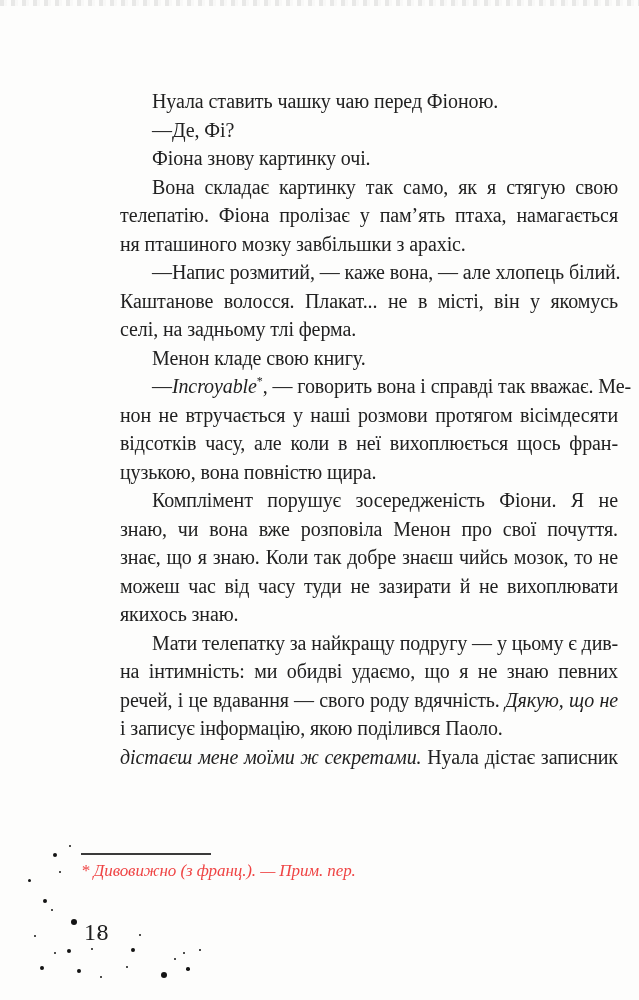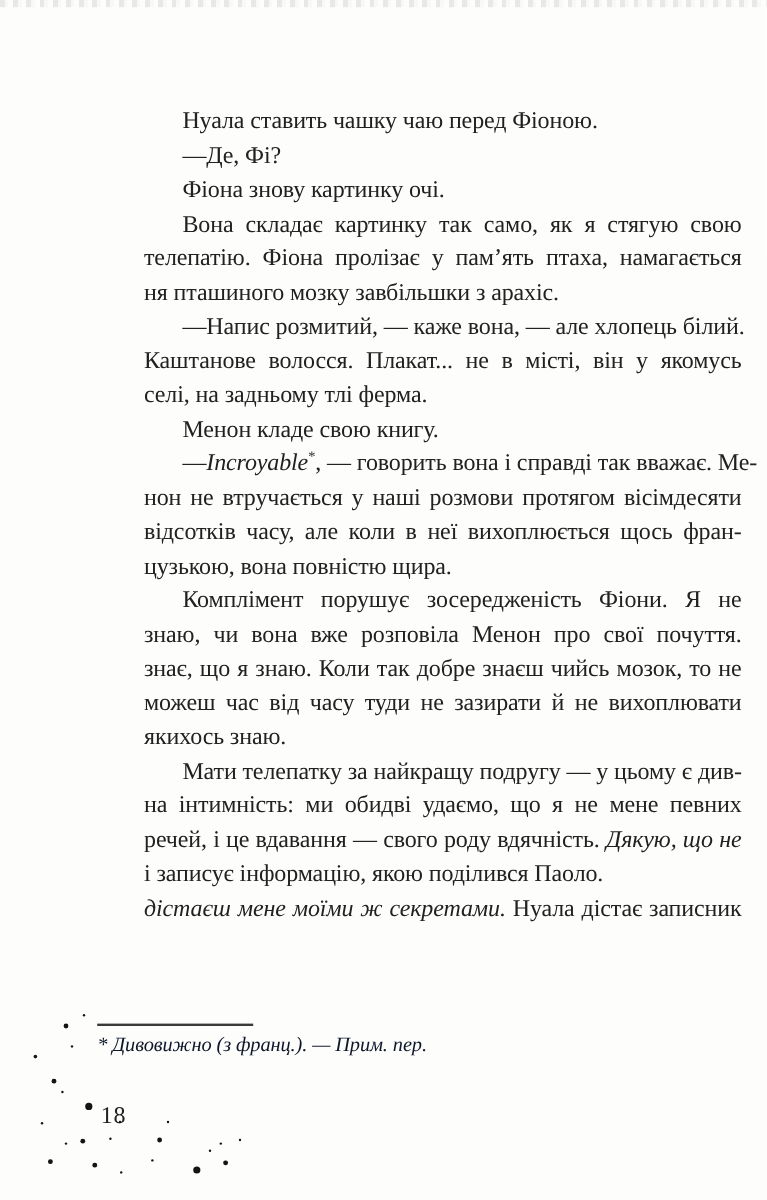--- a/index.html
+++ b/index.html
@@ -53,28 +53,28 @@
   .fn-rule {
     width: 130px;
     height: 1.5px;
     background: #3a3a3a;
     margin-bottom: 6px;
   }
   .fn-text {
     font-size: 17px;
     font-style: italic;
     letter-spacing: -0.1px;
-    color: #0f172a;
+    color: #ef4444;
     white-space: nowrap;
   }
   .page-number {
     position: absolute;
     left: 84px;
     top: 919px;
-    font-size: 20px;
+    font-size: 24px;
     letter-spacing: 0.5px;
   }
   .star {
     position: absolute;
     background: #141414;
     border-radius: 50%;
   }
 </style>
 </head>
 <body>
@@ -96,21 +96,21 @@
       <div class="line first"><span>—</span><i>Incroyable</i><sup class="ast">*</sup><span>, — говорить вона і справді так вважає. Ме-</span></div>
       <div class="line"><span>нон не втручається у наші розмови протягом вісімдесяти</span></div>
       <div class="line"><span>відсотків часу, але коли в неї вихоплюється щось фран-</span></div>
       <div class="line plast"><span>цузькою, вона повністю щира.</span></div>
       <div class="line first"><span>Комплімент порушує зосередженість Фіони. Я не</span></div>
       <div class="line"><span>знаю, чи вона вже розповіла Менон про свої почуття.</span></div>
       <div class="line"><span>знає, що я знаю. Коли так добре знаєш чийсь мозок, то не</span></div>
       <div class="line"><span>можеш час від часу туди не зазирати й не вихоплювати</span></div>
       <div class="line plast"><span>якихось знаю.</span></div>
       <div class="line first"><span>Мати телепатку за найкращу подругу — у цьому є див-</span></div>
-      <div class="line"><span>на інтимність: ми обидві удаємо, що я не мене певних</span></div>
+      <div class="line"><span>на інтимність: ми обидві удаємо, що я не знаю певних</span></div>
       <div class="line"><span>речей, і це вдавання — свого роду вдячність. </span><i>Дякую, що не</i></div>
       <div class="line plast"><span>і записує інформацію, якою поділився Паоло.</span></div>
       <div class="line"><i>дістаєш мене моїми ж секретами.</i><span> Нуала дістає записник</span></div>
     </div>
 
   <div class="footnote">
     <div class="fn-rule"></div>
     <div class="fn-text"><i>* Дивовижно (з франц.). — Прим. пер.</i></div>
   </div>
 

